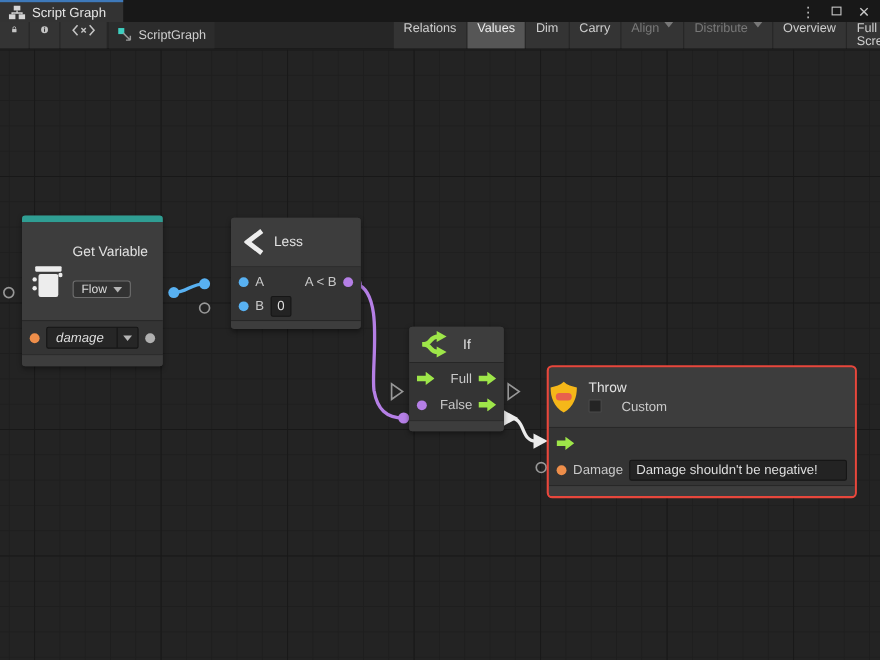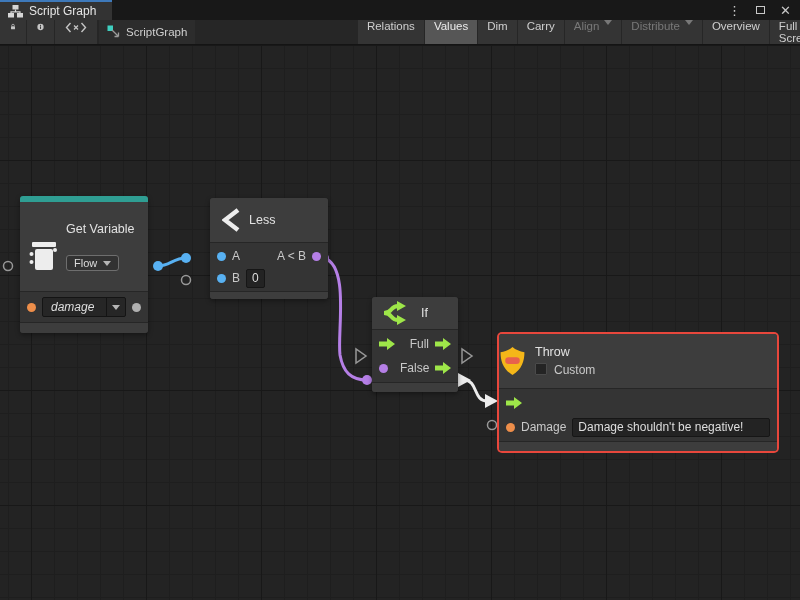--- a/index.html
+++ b/index.html
@@ -266,21 +266,21 @@
     </div>
 
     <div class="node sel" style="left:499px; top:289px; width:278px;">
       <div class="node-header" style="padding:11px 0; border-radius:3px 3px 0 0;">
         <svg width="27" height="30" viewBox="0 0 26 28">
           <path d="M13,0.5 C16,3.5 20,4.5 24.5,5.5 C24.5,14 22,22 13,27.5 C4,22 1.5,14 1.5,5.5 C6,4.5 10,3.5 13,0.5 Z" fill="#f5b719"></path>
           <rect x="6" y="10.5" width="14" height="6.5" rx="3.2" fill="#e8614d"></rect>
         </svg>
         <div>
           <div class="node-title">Throw</div>
-          <div style="display:flex; align-items:flex-start; gap:7px; margin-top:4px;">
+          <div style="display:flex; align-items:flex-start; gap:18px; margin-top:4px;">
             <span class="checkbox"></span>
             <span class="plabel">Custom</span>
           </div>
         </div>
       </div>
       <div class="node-body">
         <div class="node-row" style="height:24px">
           <svg class="flow-arrow" width="16" height="12" viewBox="0 0 16 12">
             <polygon points="0,3.5 8,3.5 8,0 16,6 8,12 8,8.5 0,8.5" fill="#9ee649"></polygon>
           </svg>

